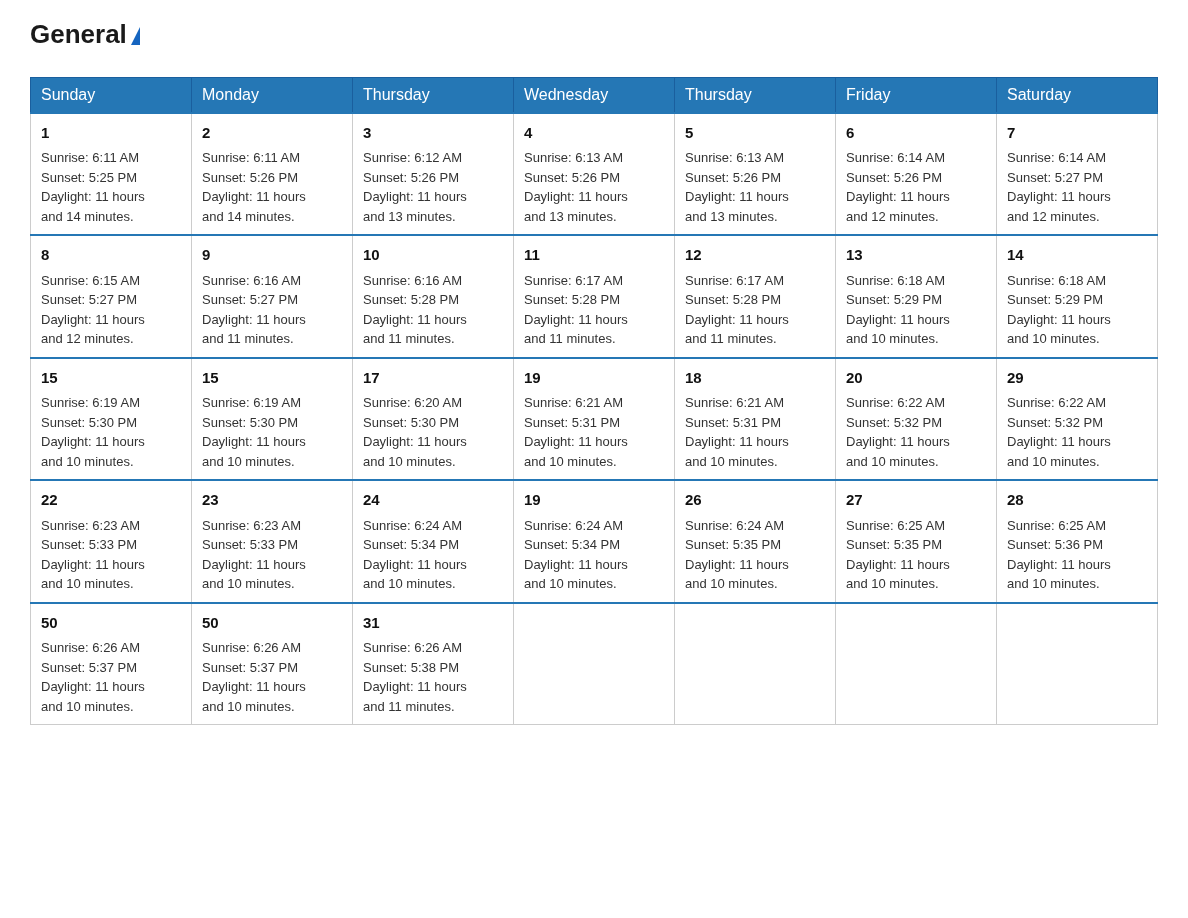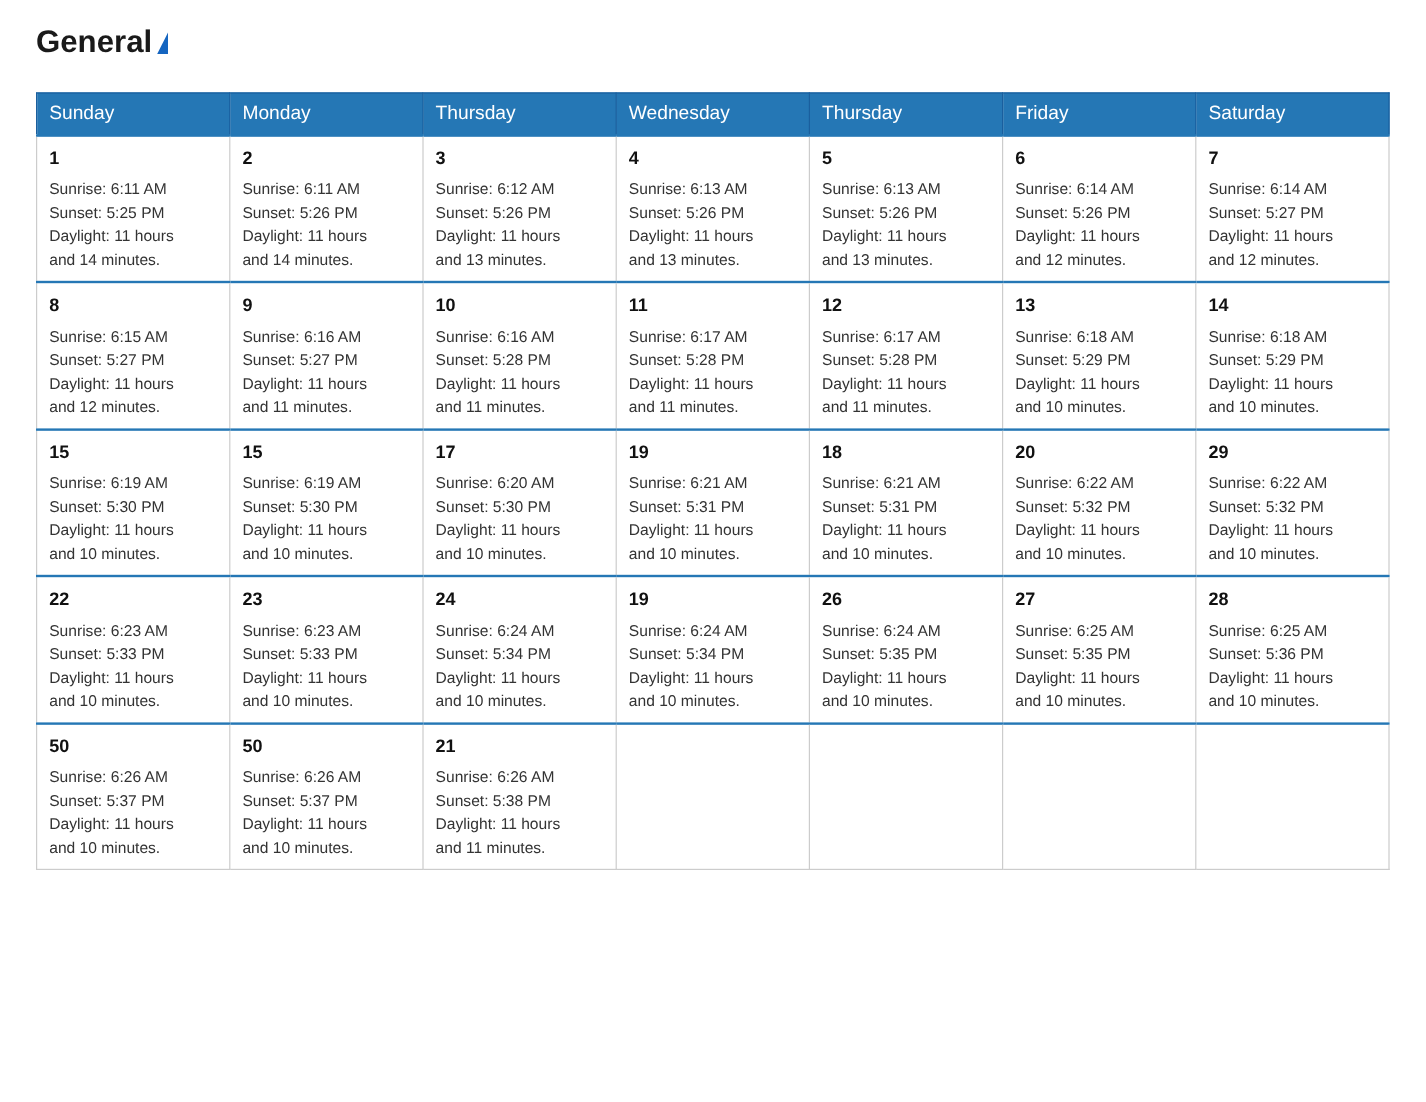--- a/index.html
+++ b/index.html
@@ -316,21 +316,21 @@
           <span style="display: block;">and 10 minutes.</span>
         </td>
         <td>
           <span class="day-number">50</span>
           <span style="display: block;">Sunrise: 6:26 AM</span>
           <span style="display: block;">Sunset: 5:37 PM</span>
           <span style="display: block;">Daylight: 11 hours</span>
           <span style="display: block;">and 10 minutes.</span>
         </td>
         <td>
-          <span class="day-number">21</span>
+          <span class="day-number">31</span>
           <span style="display: block;">Sunrise: 6:26 AM</span>
           <span style="display: block;">Sunset: 5:38 PM</span>
           <span style="display: block;">Daylight: 11 hours</span>
           <span style="display: block;">and 11 minutes.</span>
         </td>
         <td class="empty-cell"></td>
         <td class="empty-cell"></td>
         <td class="empty-cell"></td>
         <td class="empty-cell"></td>
       </tr>

